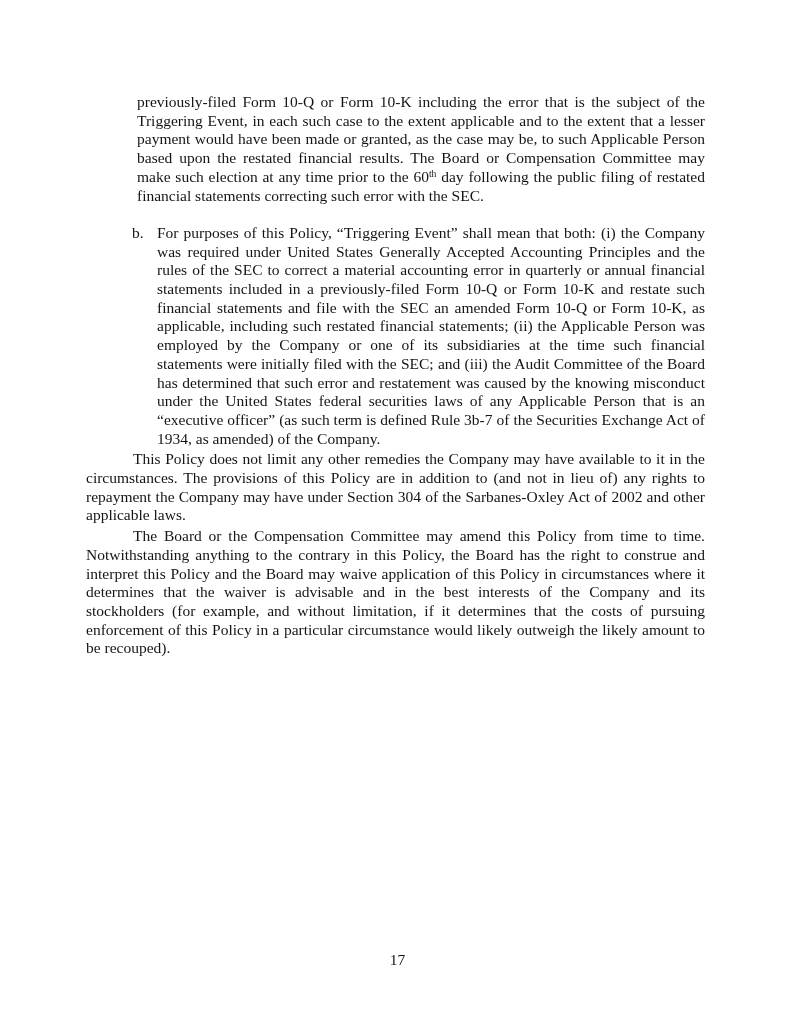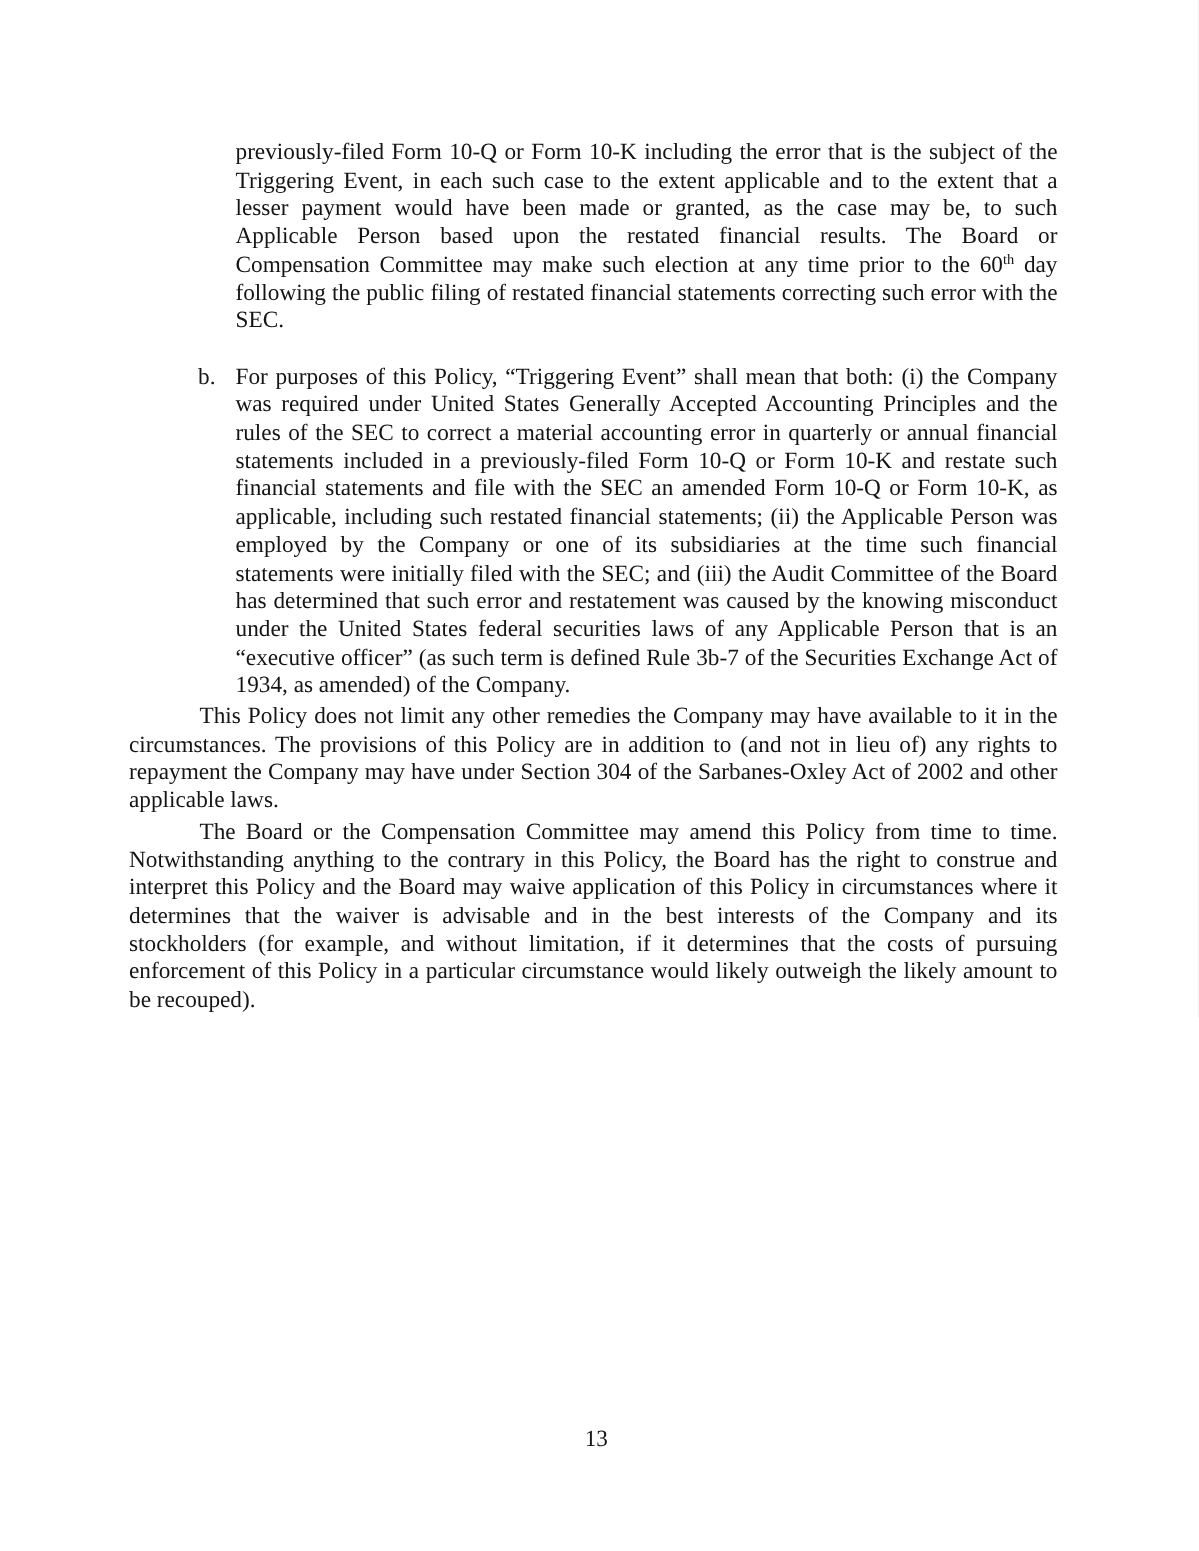--- a/index.html
+++ b/index.html
@@ -20,21 +20,21 @@
     margin: 0 auto;
   }
   .body-text {
     position: absolute;
     left: 86px;
     top: 93px;
     width: 619px;
   }
   p { margin: 0; }
   .hang-block {
-    margin-left: 71px;
+    margin-left: 51px;
     text-align: justify;
   }
   .list-item {
     position: relative;
     margin-left: 71px;
     margin-top: 18.7px;
     text-align: justify;
   }
   .list-marker {
     position: absolute;
@@ -72,15 +72,15 @@
     <p class="hang-block"><span>previously-filed Form 10-Q or Form 10-K including the error that is the subject of the Triggering Event, in each such case to the extent applicable and to the extent that a lesser payment would have been made or granted, as the case may be, to such Applicable Person based upon the restated financial results.  The Board or Compensation Committee may make such election at any time prior to the 60</span><sup>th</sup><span> day following the public filing of restated financial statements correcting such error with the SEC.</span></p>
 
     <p class="list-item"><span class="list-marker">b.</span><span>For purposes of this Policy, “Triggering Event” shall mean that both: (i) the Company was required under United States Generally Accepted Accounting Principles and the rules of the SEC to correct a material accounting error in quarterly or annual financial statements included in a previously-filed Form 10-Q or Form 10-K and restate such financial statements and file with the SEC an amended Form 10-Q or Form 10-K, as applicable, including such restated financial statements; (ii) the Applicable Person was employed by the Company or one of its subsidiaries at the time such financial statements were initially filed with the SEC; and (iii) the Audit Committee of the Board has determined that such error and restatement was caused by the knowing misconduct under the United States federal securities laws of any Applicable Person that is an “executive officer” (as such term is defined Rule 3b-7 of the Securities Exchange Act of 1934, as amended) of the Company.</span></p>
 
     <p class="para">This Policy does not limit any other remedies the Company may have available to it in the circumstances.  The provisions of this Policy are in addition to (and not in lieu of) any rights to repayment the Company may have under Section 304 of the Sarbanes-Oxley Act of 2002 and other applicable laws.</p>
 
     <p class="para">The Board or the Compensation Committee may amend this Policy from time to time.  Notwithstanding anything to the contrary in this Policy, the Board has the right to construe and interpret this Policy and the Board may waive application of this Policy in circumstances where it determines that the waiver is advisable and in the best interests of the Company and its stockholders (for example, and without limitation, if it determines that the costs of pursuing enforcement of this Policy in a particular circumstance would likely outweigh the likely amount to be recouped).</p>
 
   </div>
 
-  <div class="page-number">13</div>
+  <div class="page-number">17</div>
 
 </div>
 
 </body></html>

